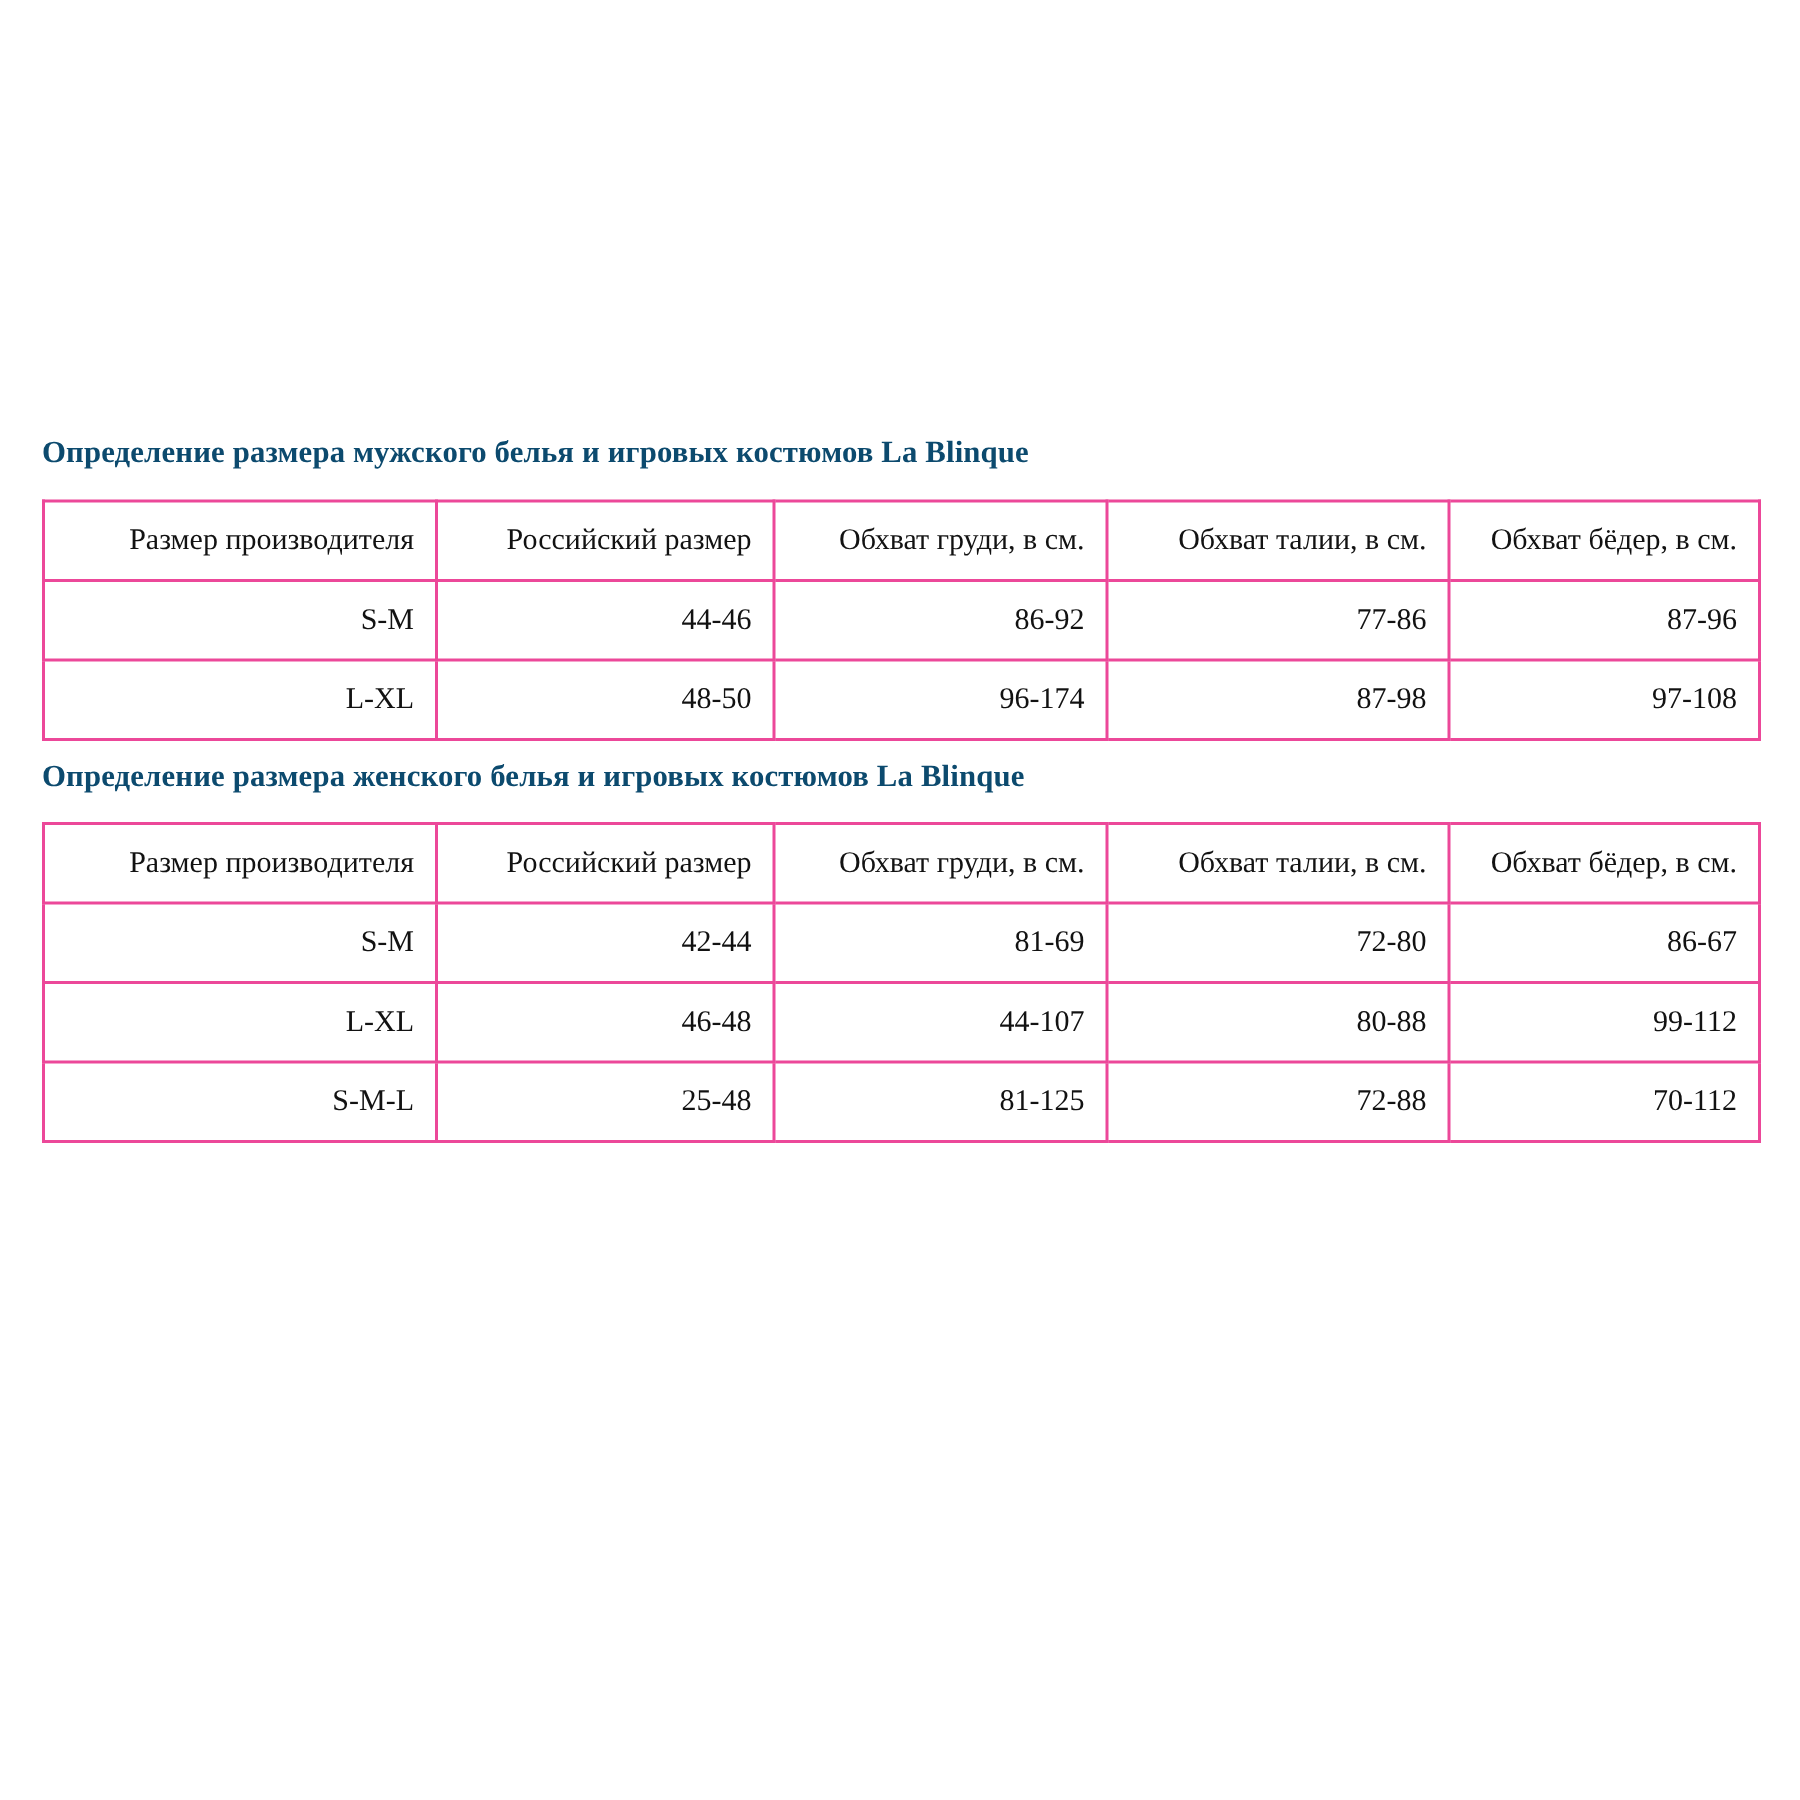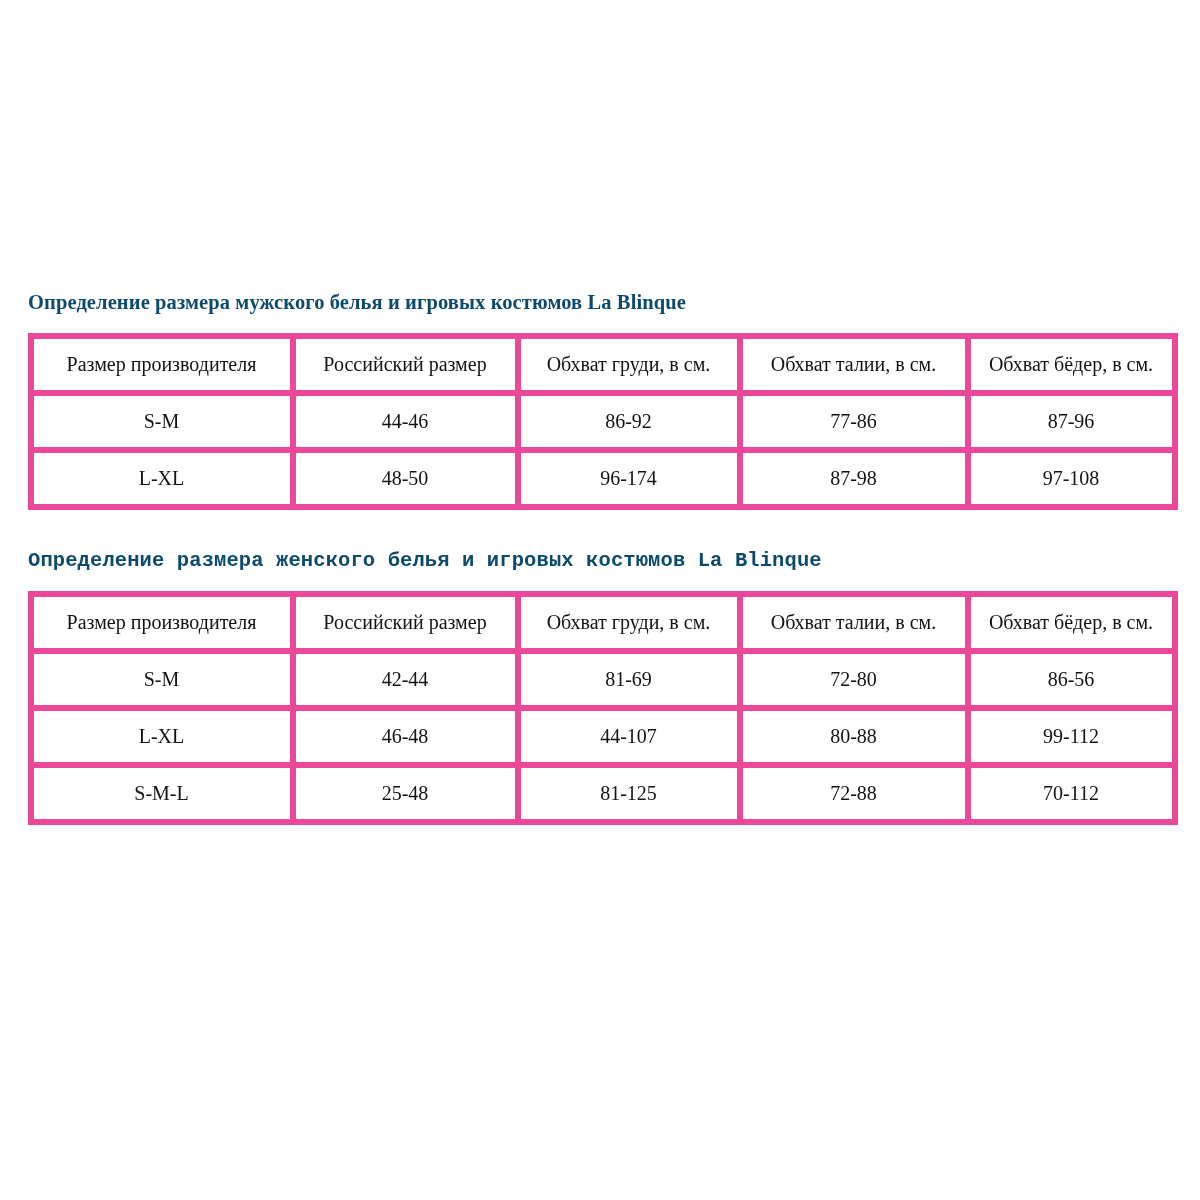--- a/index.html
+++ b/index.html
@@ -24,38 +24,37 @@
   .section-title {
     font-family: "Liberation Serif", serif;
     font-weight: bold;
     font-size: 20.5px;
     line-height: 1.2;
     color: #0c4a6e;
     margin: 0 0 18px 0;
     letter-spacing: 0.1px;
   }
   .section-title.second {
-    margin-top: 39px;
-    font-family: Liberation Mono, monospace;
+    margin-top: 12px;
   }
   table.size-table {
     border-collapse: collapse;
     width: 1144px;
     table-layout: fixed;
     font-size: 20px;
   }
   table.size-table col.c0 { width: 262px; }
   table.size-table col.c1 { width: 225px; }
   table.size-table col.c2 { width: 222px; }
   table.size-table col.c3 { width: 228px; }
   table.size-table col.c4 { width: 207px; }
   table.size-table th,
   table.size-table td {
-    border: 6px solid #ec4899;
-    text-align: center;
+    border: 2px solid #ec4899;
+    text-align: right;
     vertical-align: middle;
     padding: 11px 14px 11px 13px;
     font-weight: normal;
     font-size: 20px;
     line-height: 1.25;
     height: 29px;
     color: #121212;
     white-space: nowrap;
     overflow: hidden;
   }
@@ -124,21 +123,21 @@
         <th>Обхват талии, в см.</th>
         <th>Обхват бёдер, в см.</th>
       </tr>
     </thead>
     <tbody>
       <tr>
         <td>S-M</td>
         <td>42-44</td>
         <td>81-69</td>
         <td>72-80</td>
-        <td>86-56</td>
+        <td>86-67</td>
       </tr>
       <tr>
         <td>L-XL</td>
         <td>46-48</td>
         <td>44-107</td>
         <td>80-88</td>
         <td>99-112</td>
       </tr>
       <tr>
         <td>S-M-L</td>

